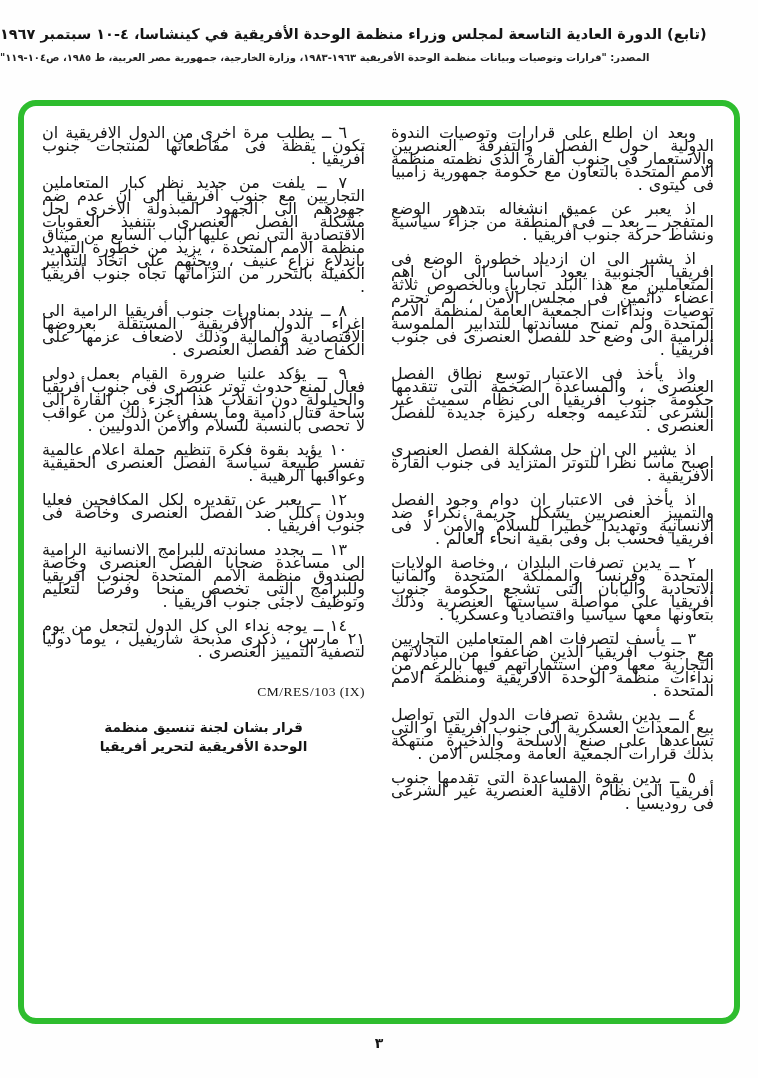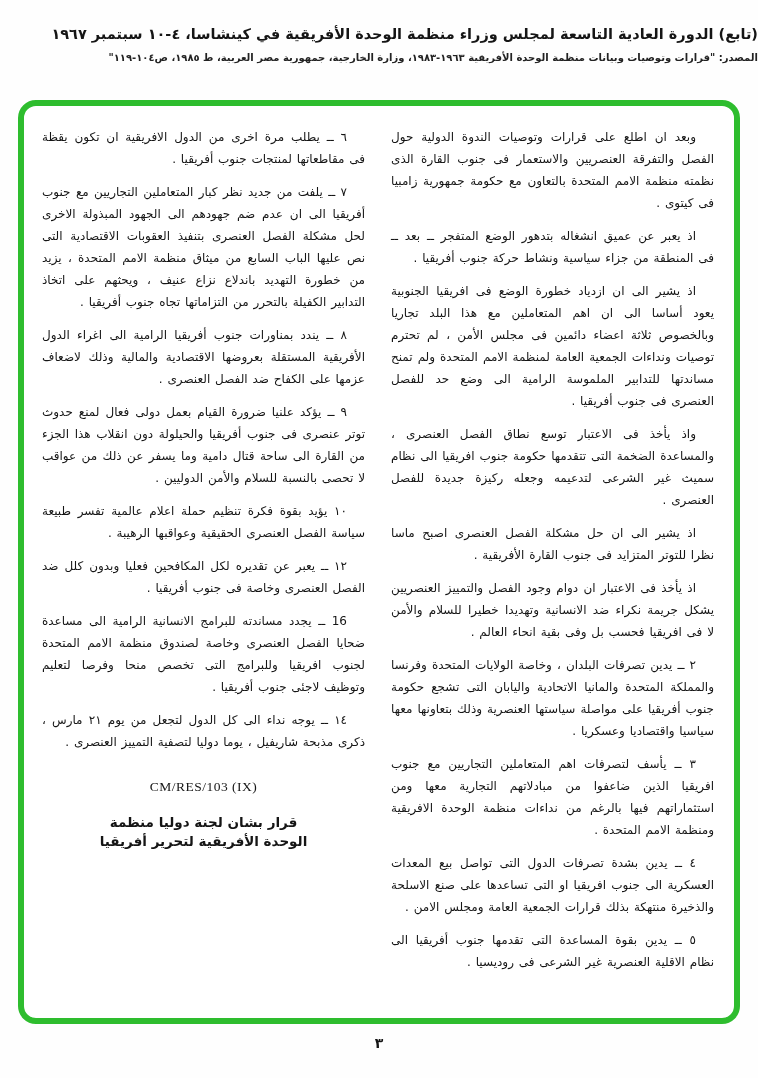--- a/index.html
+++ b/index.html
@@ -9,21 +9,21 @@
     position: relative;
     font-family: "DejaVu Sans", sans-serif;
     color: #151515;
     overflow: hidden;
   }
   .page { position: absolute; inset: 0; background: #fefefe; }
 
   
   .header {
     position: absolute; top: 24px; left: 0; right: 0;
-    text-align: right; direction: rtl;
+    text-align: left; direction: rtl;
   }
   .header-title {
     font-size: 14.5px; font-weight: bold; letter-spacing: 0;
     line-height: 1.5;
   }
   .header-source {
     margin-top: 6px;
     font-size: 10px; font-weight: bold;
     color: #222;
   }
@@ -41,29 +41,29 @@
     direction: rtl;
     display: flex;
     gap: 26px;
     height: 100%;
   }
   .column { flex: 1 1 0; min-width: 0; }
 
   .para {
     direction: rtl;
     text-align: justify;
-    font-size: 12px;
-    line-height: 22px;
+    font-size: 16px;
+    line-height: 13px;
     text-indent: 18px;
     margin-bottom: 11px;
     word-spacing: 1px;
   }
   .resolution-ref {
     direction: ltr;
-    text-align: center;
+    text-align: right;
     font-family: "Liberation Serif", serif;
     font-size: 13.5px;
     margin: 26px 0 18px 0;
     letter-spacing: 0.5px;
   }
   .resolution-title {
     direction: rtl;
     text-align: center;
     font-weight: bold;
     font-size: 13.5px;
@@ -105,27 +105,27 @@
         <p class="para">٥ ــ يدين بقوة المساعدة التى تقدمها جنوب أفريقيا الى نظام الاقلية العنصرية غير الشرعى فى روديسيا .</p>
       </div>
 
       <div class="column">
         <p class="para">٦ ــ يطلب مرة اخرى من الدول الافريقية ان تكون يقظة فى مقاطعاتها لمنتجات جنوب أفريقيا .</p>
         <p class="para">٧ ــ يلفت من جديد نظر كبار المتعاملين التجاريين مع جنوب أفريقيا الى ان عدم ضم جهودهم الى الجهود المبذولة الاخرى لحل مشكلة الفصل العنصرى بتنفيذ العقوبات الاقتصادية التى نص عليها الباب السابع من ميثاق منظمة الامم المتحدة ، يزيد من خطورة التهديد باندلاع نزاع عنيف ، ويحثهم على اتخاذ التدابير الكفيلة بالتحرر من التزاماتها تجاه جنوب أفريقيا .</p>
         <p class="para">٨ ــ يندد بمناورات جنوب أفريقيا الرامية الى اغراء الدول الأفريقية المستقلة بعروضها الاقتصادية والمالية وذلك لاضعاف عزمها على الكفاح ضد الفصل العنصرى .</p>
         <p class="para">٩ ــ يؤكد علنيا ضرورة القيام بعمل دولى فعال لمنع حدوث توتر عنصرى فى جنوب أفريقيا والحيلولة دون انقلاب هذا الجزء من القارة الى ساحة قتال دامية وما يسفر عن ذلك من عواقب لا تحصى بالنسبة للسلام والأمن الدوليين .</p>
         <p class="para">١٠ يؤيد بقوة فكرة تنظيم حملة اعلام عالمية تفسر طبيعة سياسة الفصل العنصرى الحقيقية وعواقبها الرهيبة .</p>
         <p class="para">١٢ ــ يعبر عن تقديره لكل المكافحين فعليا وبدون كلل ضد الفصل العنصرى وخاصة فى جنوب أفريقيا .</p>
-        <p class="para">16 ــ يجدد مساندته للبرامج الانسانية الرامية الى مساعدة ضحايا الفصل العنصرى وخاصة لصندوق منظمة الامم المتحدة لجنوب افريقيا وللبرامج التى تخصص منحا وفرصا لتعليم وتوظيف لاجئى جنوب أفريقيا .</p>
+        <p class="para">١٣ ــ يجدد مساندته للبرامج الانسانية الرامية الى مساعدة ضحايا الفصل العنصرى وخاصة لصندوق منظمة الامم المتحدة لجنوب افريقيا وللبرامج التى تخصص منحا وفرصا لتعليم وتوظيف لاجئى جنوب أفريقيا .</p>
         <p class="para">١٤ ــ يوجه نداء الى كل الدول لتجعل من يوم ٢١ مارس ، ذكرى مذبحة شاريفيل ، يوما دوليا لتصفية التمييز العنصرى .</p>
 
         <div class="resolution-ref">CM/RES/103 (IX)</div>
 
         <div class="resolution-title">
-          <div>قرار بشان لجنة دوليا منظمة</div>
+          <div>قرار بشان لجنة تنسيق منظمة</div>
           <div>الوحدة الأفريقية لتحرير أفريقيا</div>
         </div>
 
       </div>
 
     </div>
   </div>
 
   <div class="footer">
     <span class="page-number">٣</span>

